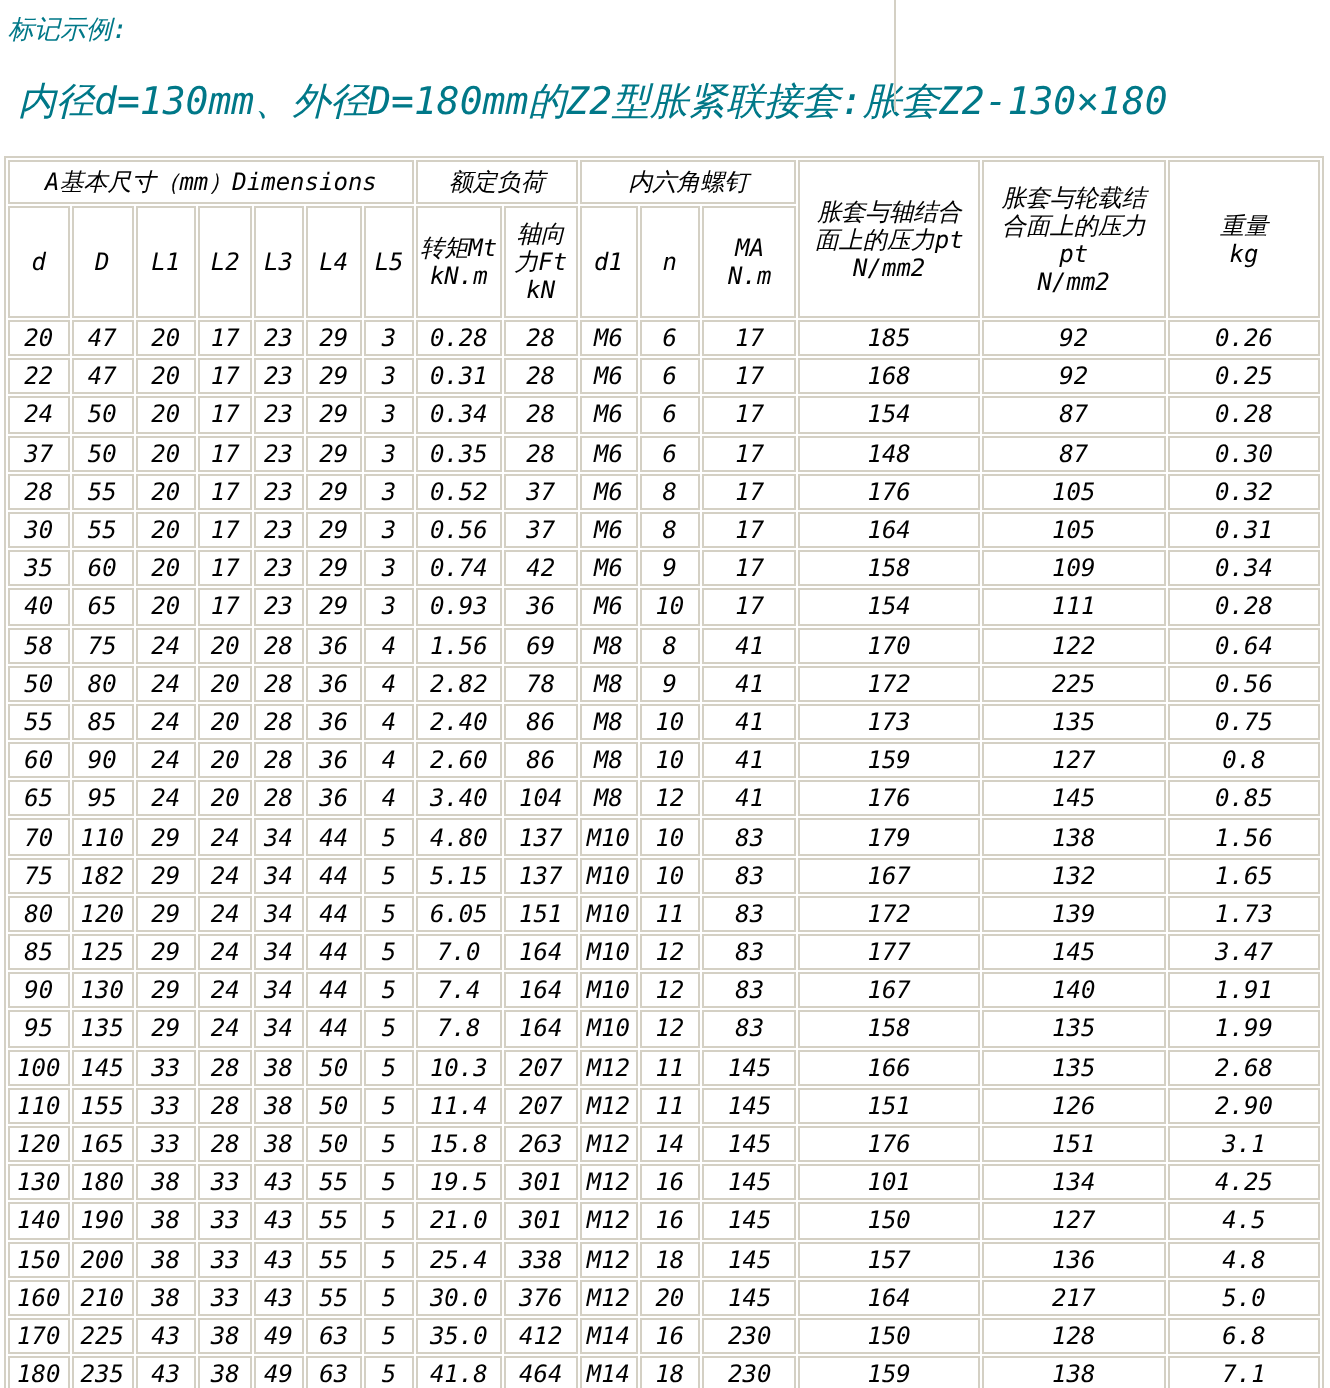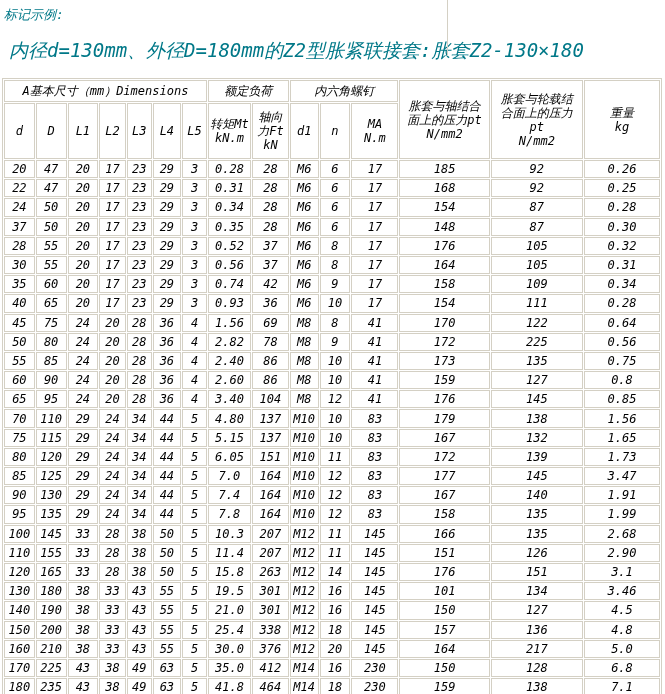--- a/index.html
+++ b/index.html
@@ -237,21 +237,21 @@
           <td>0.93</td>
           <td>36</td>
           <td>M6</td>
           <td>10</td>
           <td>17</td>
           <td>154</td>
           <td>111</td>
           <td>0.28</td>
         </tr>
         <tr>
-          <td>45</td>
+          <td>58</td>
           <td>75</td>
           <td>24</td>
           <td>20</td>
           <td>28</td>
           <td>36</td>
           <td>4</td>
           <td>1.56</td>
           <td>69</td>
           <td>M8</td>
           <td>8</td>
@@ -340,21 +340,21 @@
           <td>137</td>
           <td>M10</td>
           <td>10</td>
           <td>83</td>
           <td>179</td>
           <td>138</td>
           <td>1.56</td>
         </tr>
         <tr>
           <td>75</td>
-          <td>115</td>
+          <td>182</td>
           <td>29</td>
           <td>24</td>
           <td>34</td>
           <td>44</td>
           <td>5</td>
           <td>5.15</td>
           <td>137</td>
           <td>M10</td>
           <td>10</td>
           <td>83</td>
@@ -489,21 +489,21 @@
           <td>43</td>
           <td>55</td>
           <td>5</td>
           <td>19.5</td>
           <td>301</td>
           <td>M12</td>
           <td>16</td>
           <td>145</td>
           <td>101</td>
           <td>134</td>
-          <td>3.46</td>
+          <td>4.25</td>
         </tr>
         <tr>
           <td>140</td>
           <td>190</td>
           <td>38</td>
           <td>33</td>
           <td>43</td>
           <td>55</td>
           <td>5</td>
           <td>21.0</td>

